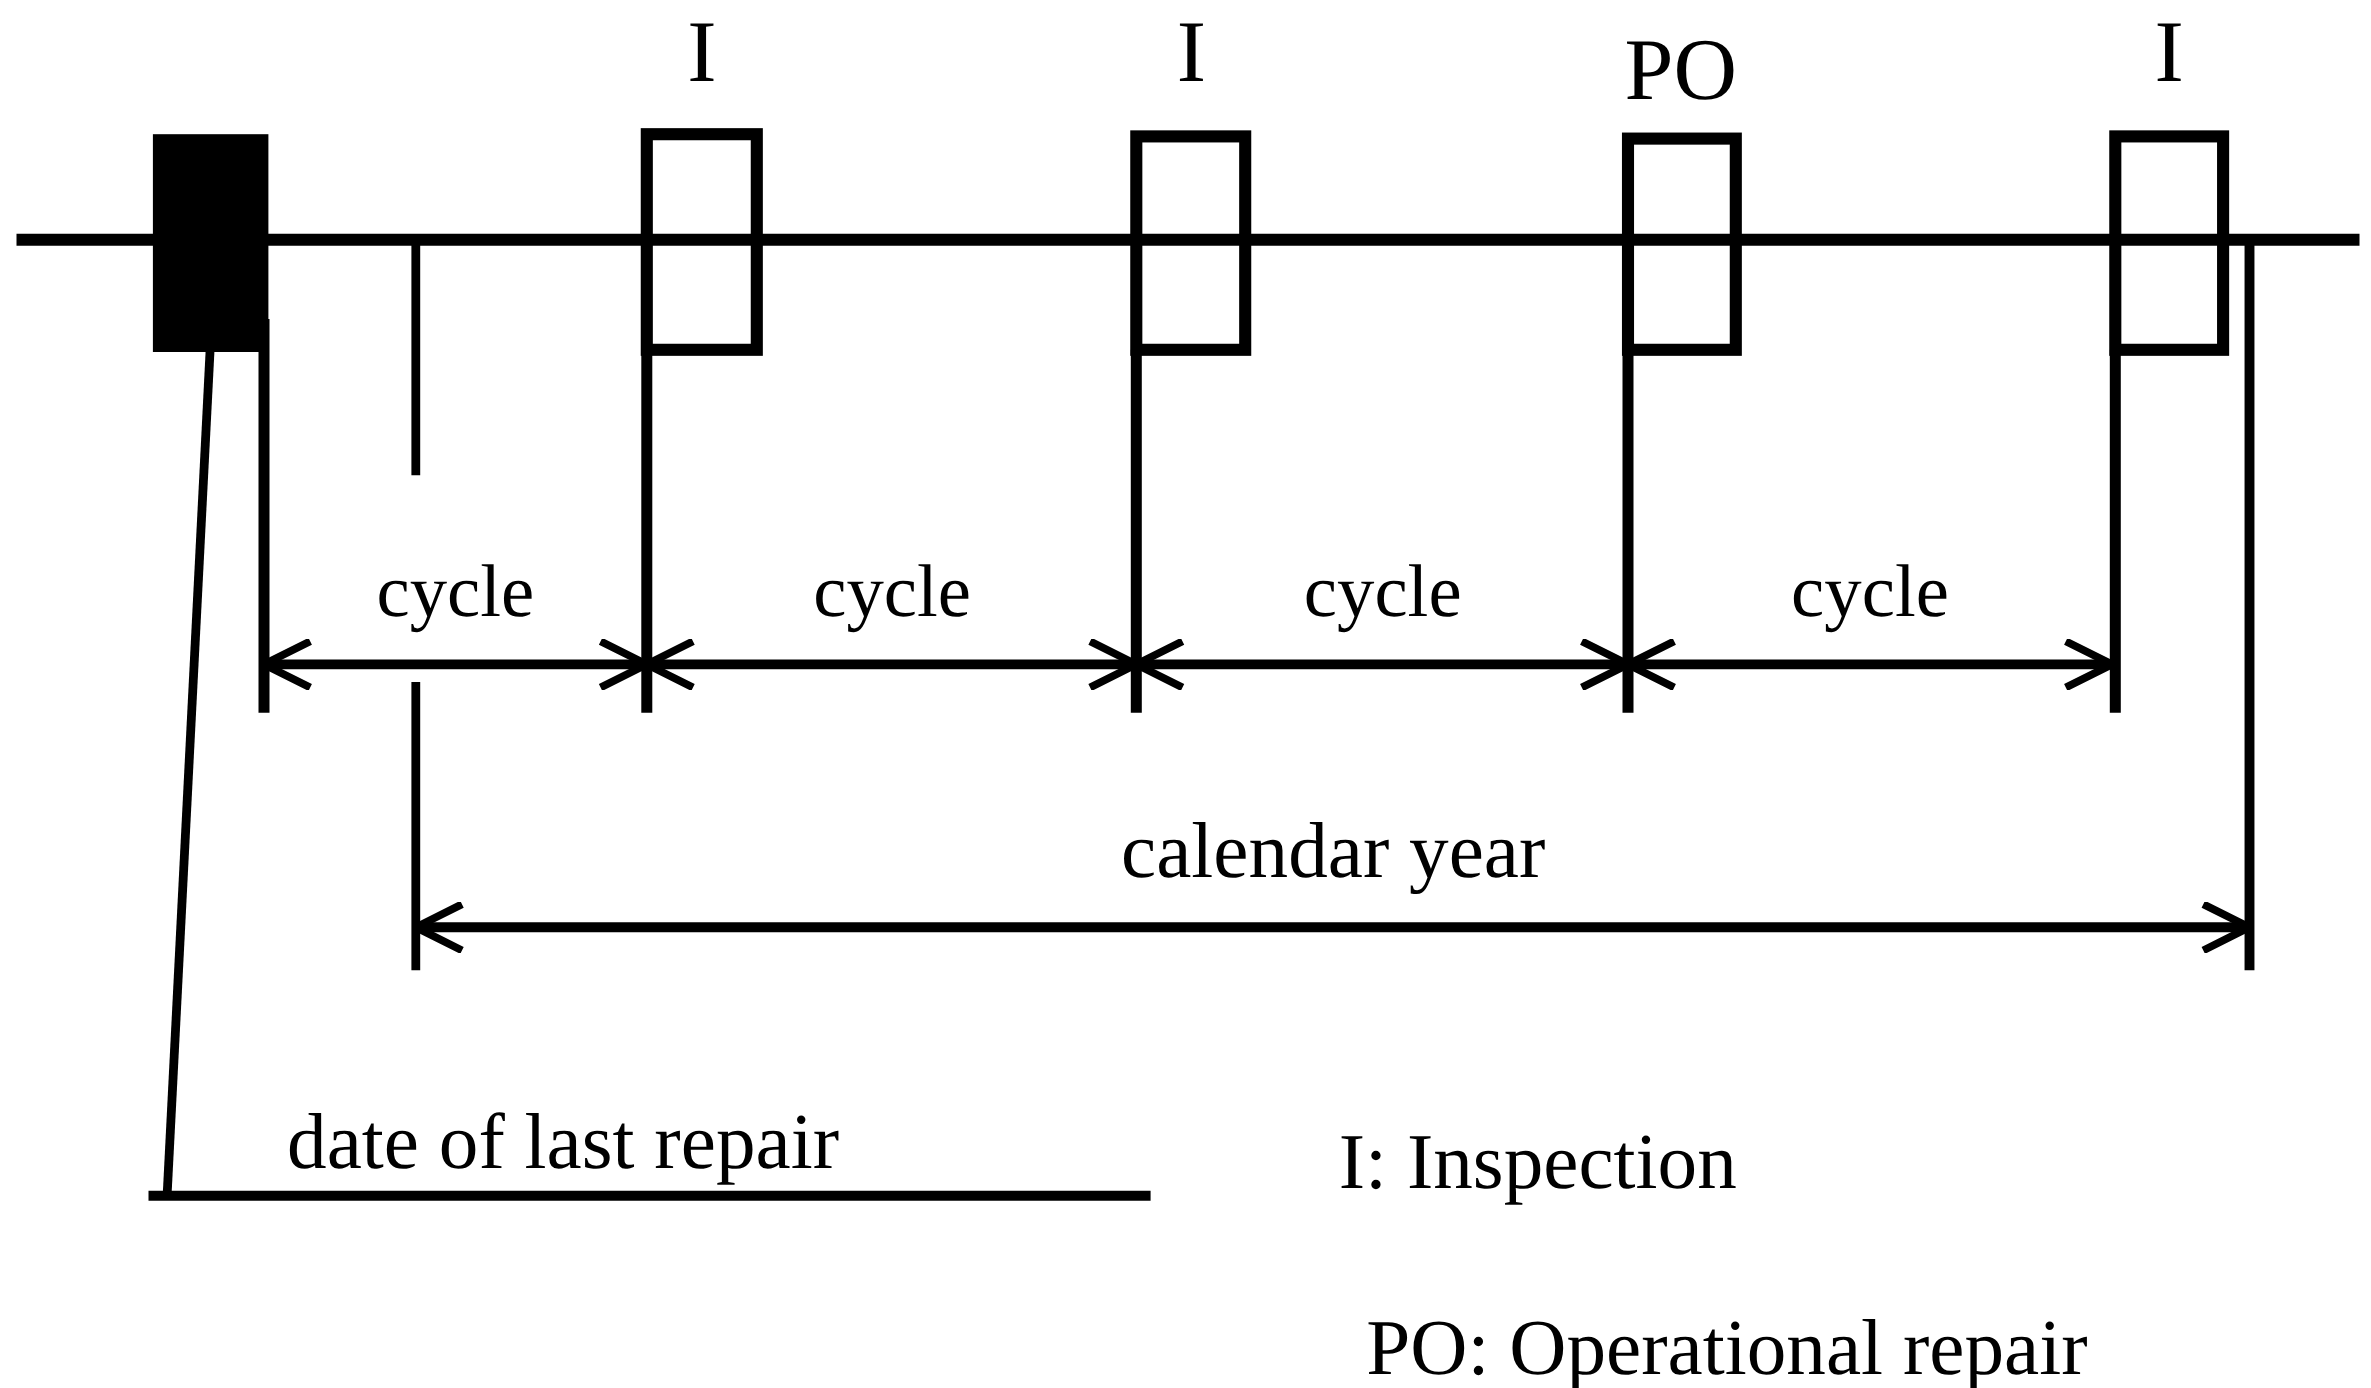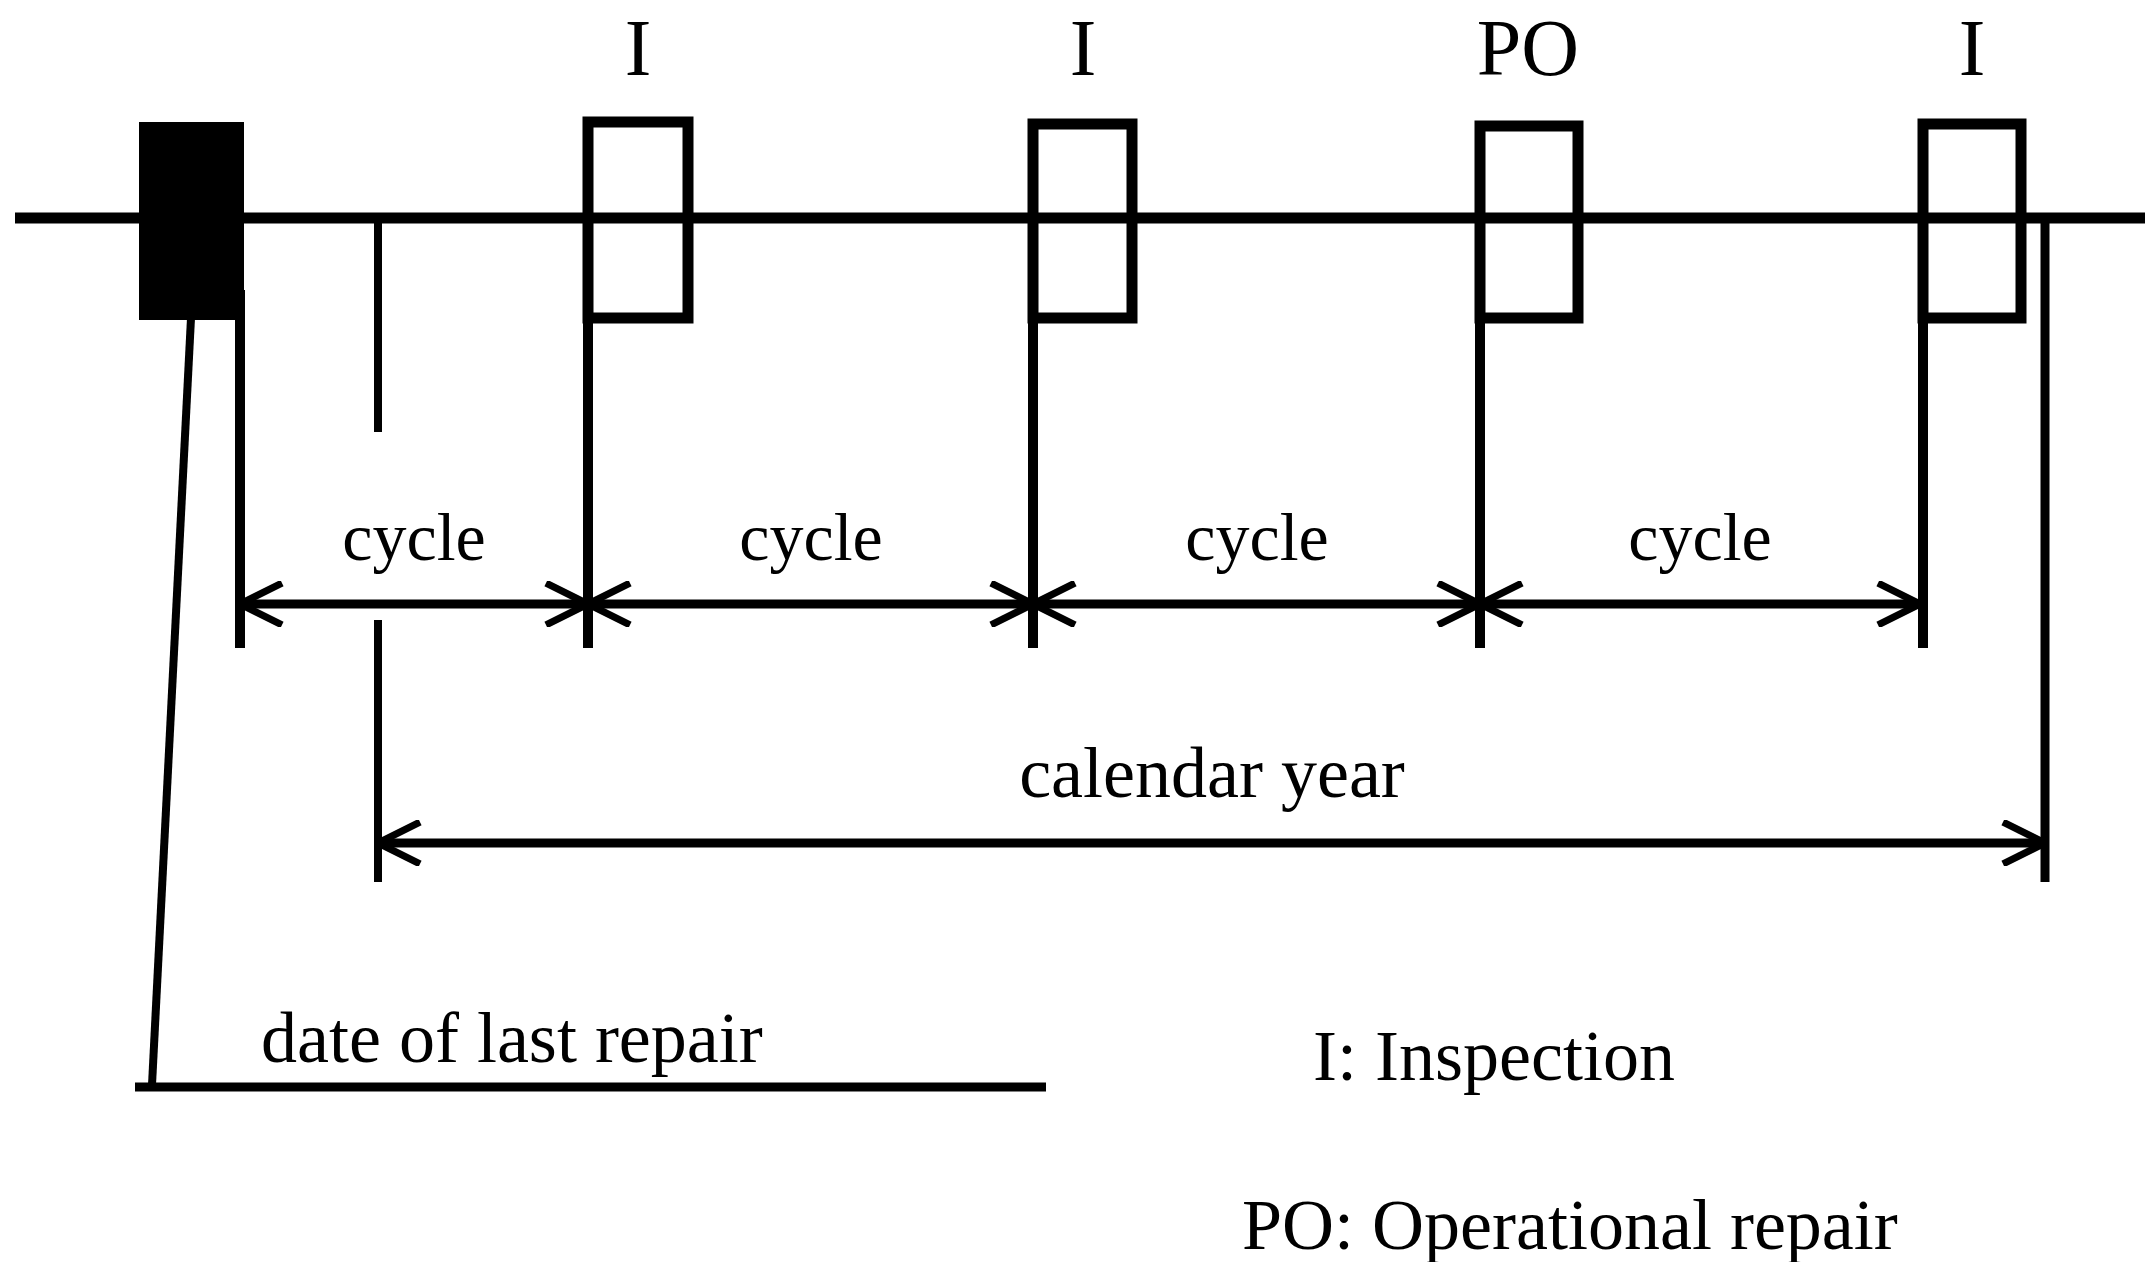--- a/index.html
+++ b/index.html
@@ -96,28 +96,28 @@
     <line x1="1480" y1="604" x2="1920" y2="604" stroke="#000" stroke-width="9" marker-start="url(#ar-left)" marker-end="url(#ar-right)"></line>
 
     <line x1="378" y1="843" x2="2045" y2="843" stroke="#000" stroke-width="9" marker-start="url(#ar-left)" marker-end="url(#ar-right)"></line>
 
     <path d="M 191,318 L 152,1085" fill="none" stroke="#000" stroke-width="8"></path>
     <line x1="135" y1="1087" x2="1046" y2="1087" stroke="#000" stroke-width="9"></line>
   </svg>
 
   <div class="lbl event-label" style="left:638px; top:8px;">I</div>
   <div class="lbl event-label" style="left:1083px; top:8px;">I</div>
-  <div class="lbl event-label" style="left:1528px; top:8px;">PO</div>
+  <div class="lbl event-label" style="left:1528px; top:24px;">PO</div>
   <div class="lbl event-label" style="left:1972px; top:8px;">I</div>
 
   <div class="lbl cycle-label" style="left:414px; top:503px;">cycle</div>
   <div class="lbl cycle-label" style="left:811px; top:503px;">cycle</div>
   <div class="lbl cycle-label" style="left:1257px; top:503px;">cycle</div>
   <div class="lbl cycle-label" style="left:1700px; top:503px;">cycle</div>
 
   <div class="lbl span-label" style="left:1212px; top:737px;">calendar year</div>
 
   <div class="lbl callout-label" style="left:261px; top:1002px;">date of last repair</div>
 
-  <div class="lbl legend-label" style="left:1313px; top:1020px;">I: Inspection</div>
+  <div class="lbl legend-label" style="left:1217px; top:1020px;">I: Inspection</div>
   <div class="lbl legend-label" style="left:1242px; top:1189px;">PO: Operational repair</div>
 
 </div>
 
 </body></html>

